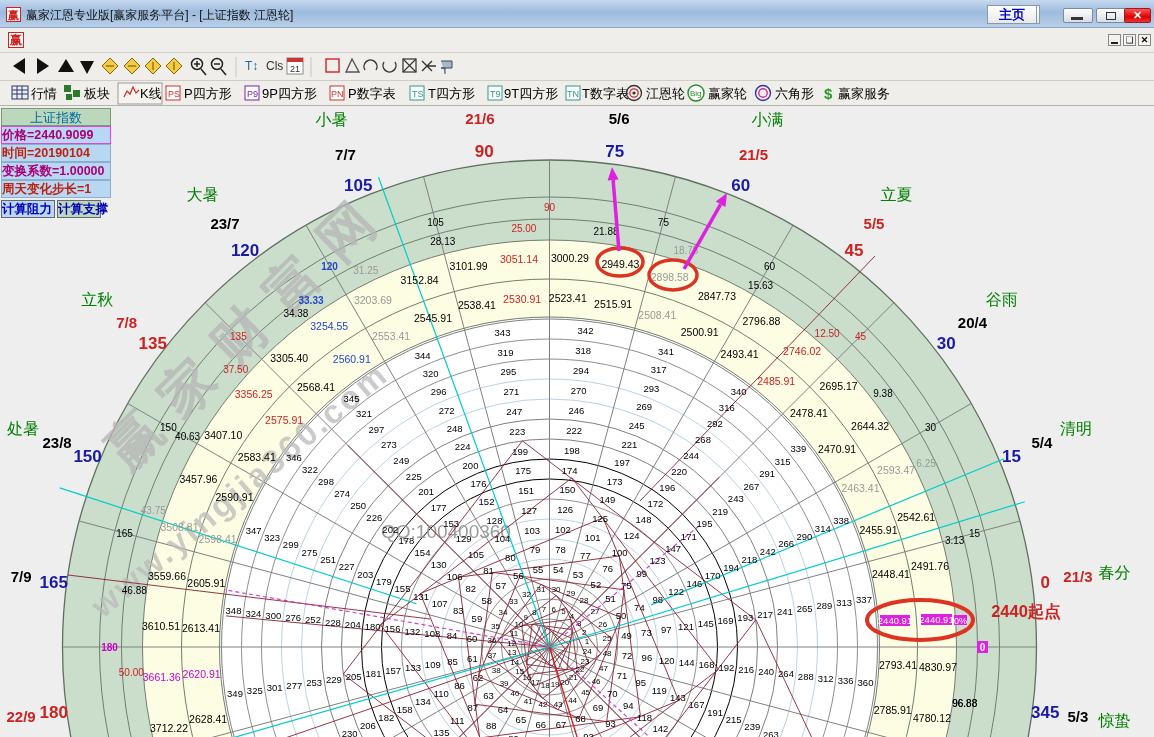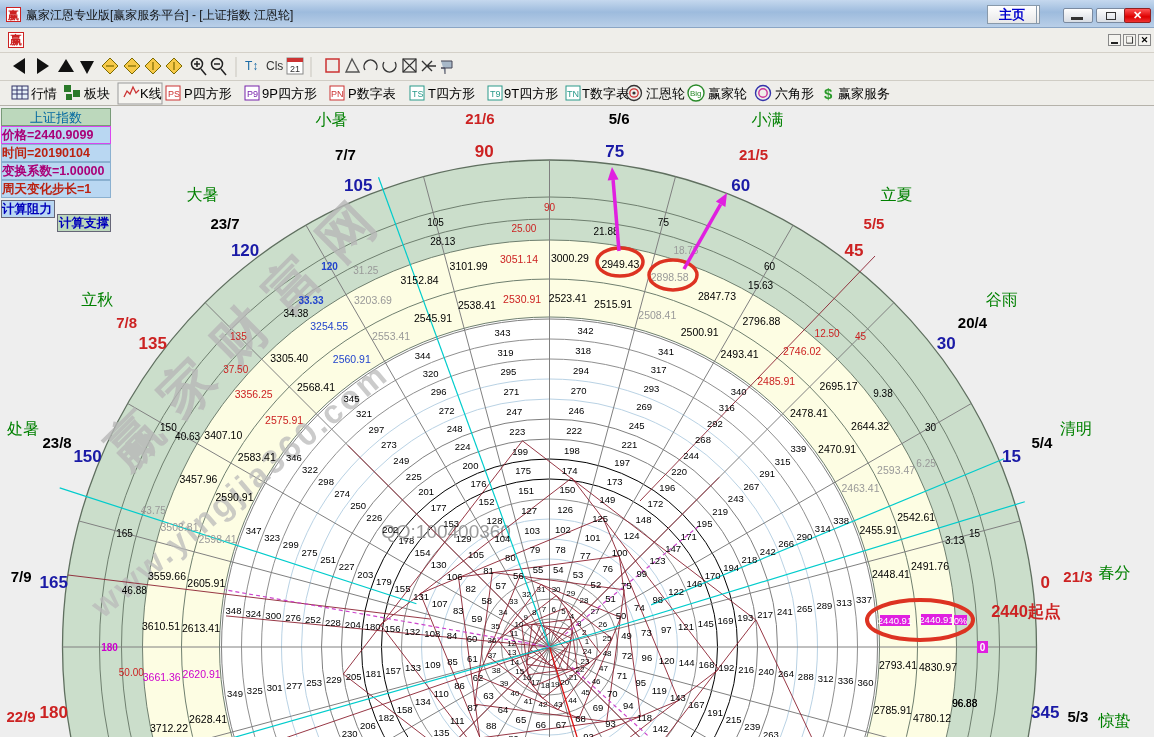--- a/index.html
+++ b/index.html
@@ -674,13 +674,13 @@
 <polygon points="612,166 618.6,178.5 607.6,179.4" fill="#e020e0"></polygon>
 <line x1="684" y1="268" x2="720.6" y2="203.3" stroke="#e020e0" stroke-width="3.5"></line>
 <polygon points="727,192 725.4,206.0 715.8,200.6" fill="#e020e0"></polygon>
  </svg>
  <div class="t" style="left:1px;top:2px;width:110px;height:18px;background:#bcd8bc;border:1px solid #789a78;font-size:13px;color:#0369a1;text-align:center;line-height:17px;">上证指数</div>
  <div class="t" style="left:1px;top:20px;width:110px;height:18px;background:#b9d7f2;border:1px solid #d946ef;font-size:12.5px;font-weight:bold;color:#aa0077;line-height:17px;">价格=2440.9099</div>
  <div class="t" style="left:1px;top:38px;width:110px;height:18px;background:#b9d7f2;border:1px solid #8ab0d0;font-size:12.5px;font-weight:bold;color:#bb2211;line-height:17px;">时间=20190104</div>
  <div class="t" style="left:1px;top:56px;width:110px;height:18px;background:#b9d7f2;border:1px solid #8ab0d0;font-size:12.5px;font-weight:bold;color:#aa0077;line-height:17px;">变换系数=1.00000</div>
  <div class="t" style="left:1px;top:74px;width:110px;height:18px;background:#b9d7f2;border:1px solid #8ab0d0;font-size:12.5px;font-weight:bold;color:#bb2211;line-height:17px;">周天变化步长=1</div>
  <div class="t" style="left:1px;top:94px;width:54px;height:18px;background:#b9d7f2;border:1px solid #667;font-size:12.5px;font-weight:bold;color:#0000bb;text-align:left;line-height:16px;">计算阻力</div>
- <div class="t" style="left:57px;top:108px;width:54px;height:18px;background:#bcd8bc;border:1px solid #667;font-size:12.5px;font-weight:bold;color:#0000bb;text-align:center;line-height:16px;">计算支撑</div>
+ <div class="t" style="left:57px;top:94px;width:44px;height:18px;background:#bcd8bc;border:1px solid #667;font-size:12.5px;font-weight:bold;color:#0000bb;text-align:center;line-height:16px;">计算支撑</div>
 </div>
 </body></html>

